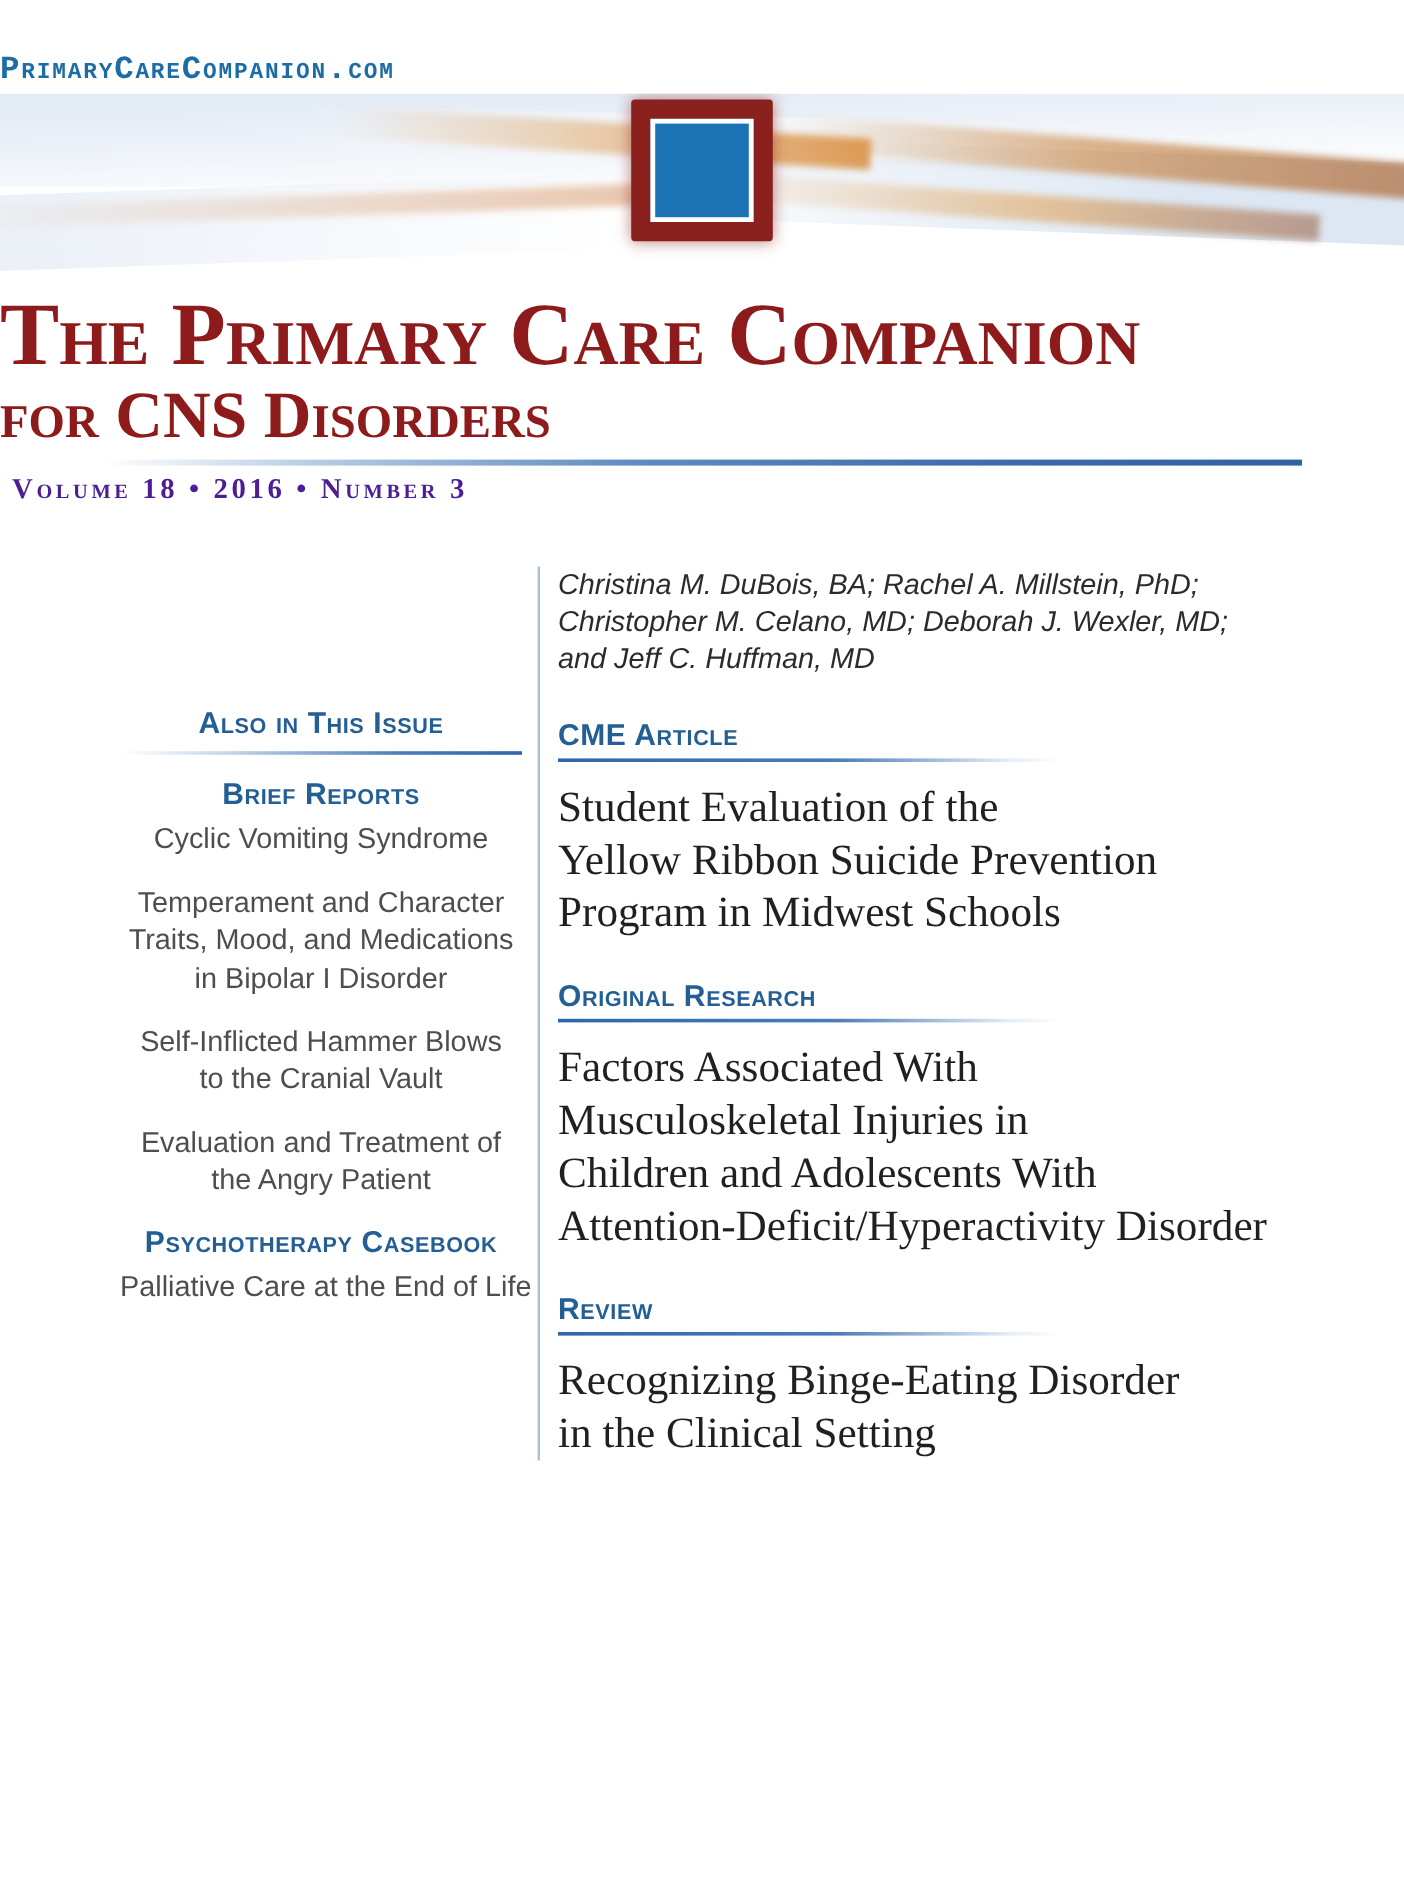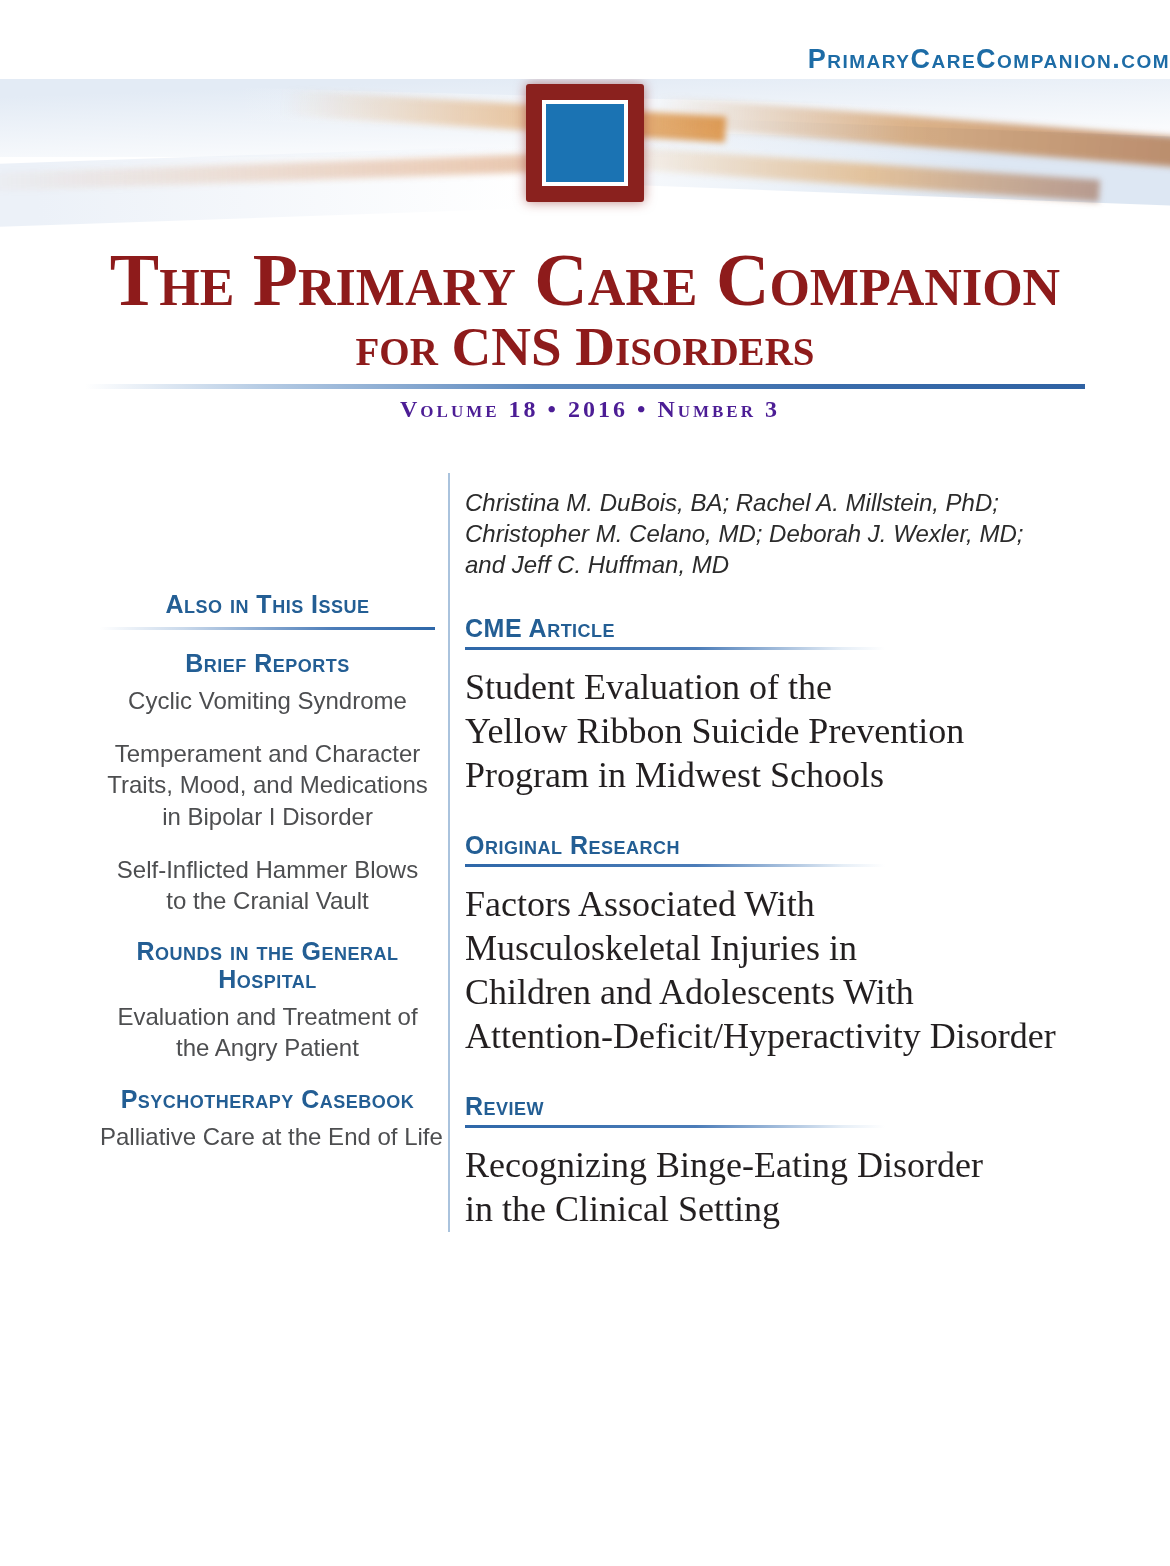--- a/index.html
+++ b/index.html
@@ -11,22 +11,22 @@
     width: 1170px;
     height: 1566px;
     margin: 0 auto;
     background: #ffffff;
     overflow: hidden;
   }
 
   
   .site-url {
     margin-top: 44px;
-    text-align: right;
-    font-family: Liberation Sans, sans-serif;
+    text-align: left;
+    font-family: Liberation Mono, monospace;
     font-weight: bold;
     font-variant: small-caps;
     font-size: 27px;
     letter-spacing: 1.5px;
     color: #1d6ca6;
   }
 
   
   .banner {
     position: relative;
@@ -76,21 +76,21 @@
     justify-content: center;
   }
   .logo-inner {
     width: 86px;
     height: 86px;
     background: #1b73b3;
     border: 4px solid #ffffff;
   }
 
   
-  .masthead { text-align: center; }
+  .masthead { }
   .journal-title {
     margin-top: 14px;
     font-family: "Liberation Serif", serif;
     font-weight: bold;
     font-variant: small-caps;
     font-size: 74px;
     line-height: 1.0;
     color: #8e1b1b;
     letter-spacing: 0px;
   }
@@ -167,21 +167,20 @@
   .feature-title {
     white-space: pre;
     font-family: "Liberation Serif", serif;
     font-weight: bold;
     font-size: 40px;
     line-height: 1.16;
     color: #231f20;
   }
   .authors {
     white-space: pre;
-    margin-top: 14px;
     font-style: italic;
     font-size: 24px;
     line-height: 1.3;
     color: #2b2b2b;
   }
   .section { margin-top: 34px; }
   .section-rule {
     width: 420px;
     height: 3px;
     margin: 5px 0 16px 0;
@@ -233,21 +232,20 @@
 
 
       <div class="blue-label">Brief Reports</div>
       <div class="issue-item">Cyclic Vomiting Syndrome</div>
       <div class="issue-item">Temperament and Character
 Traits, Mood, and Medications
 in Bipolar I Disorder</div>
       <div class="issue-item">Self-Inflicted Hammer Blows
 to the Cranial Vault</div>
 
-      <div class="blue-label">Rounds in the General Hospital</div>
       <div class="issue-item">Evaluation and Treatment of
 the Angry Patient</div>
 
       <div class="blue-label">Psychotherapy Casebook</div>
       <div class="issue-item">Palliative Care at the End of Life</div>
     </aside>
 
     <div class="col-divider"></div>
 
     <main class="right-col">

